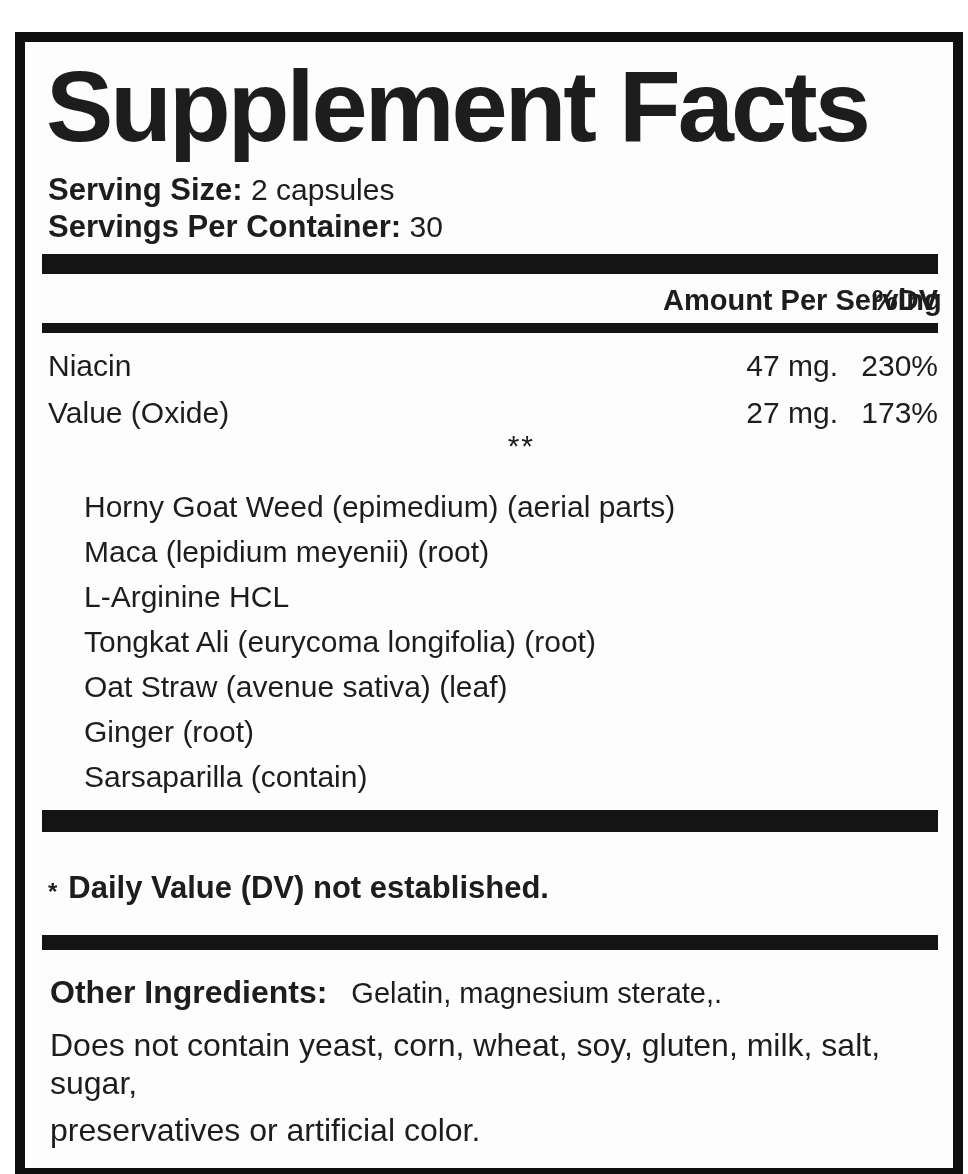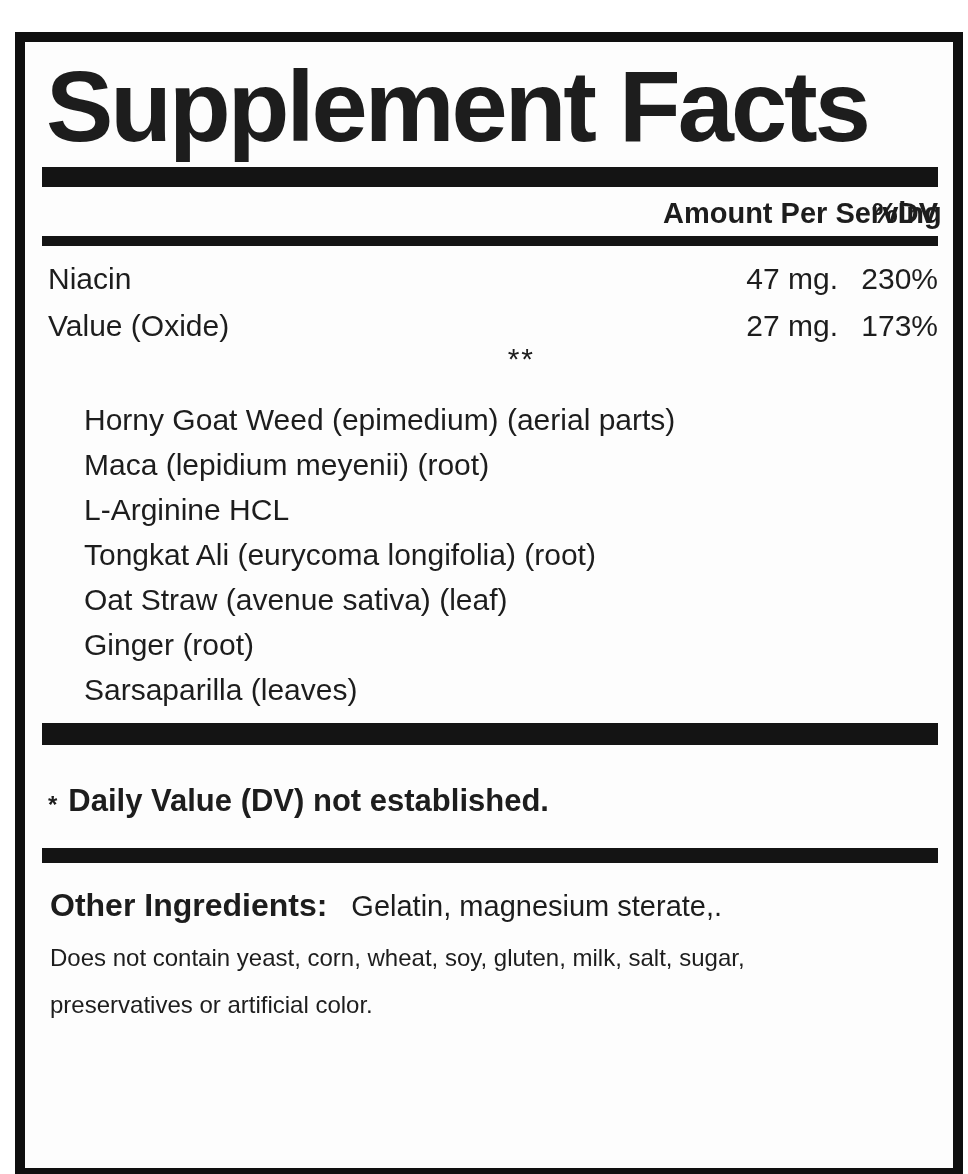--- a/index.html
+++ b/index.html
@@ -88,32 +88,42 @@
   }
   .bar-thin-bottom { height: 15px; margin-top: 26px; }
   .other {
     margin: 20px 0 0 25px;
     font-size: 29px;
     line-height: 44px;
   }
   .other .oi-label { font-size: 32px; font-weight: 700; margin-right: 24px; }
   .disc {
     margin: 11px 0 0 25px;
-    font-size: 24px;
+    font-size: 32px;
     line-height: 38px;
   }
   .disc + .disc { margin-top: 9px; }
 </style>
 </head>
 <body>
 
 <div class="panel">
 
   <h1 class="title">Supplement Facts</h1>
 
+  <div class="serving">
+    <div>
+      <span class="lbl">Serving Size:</span>
+      <span>2 capsules</span>
+    </div>
+    <div>
+      <span class="lbl">Servings Per Container:</span>
+      <span>30</span>
+    </div>
+  </div>
 
   <div class="bar bar-thick-top"></div>
 
   <div class="head-row">
     <div class="cell-name"></div>
     <div class="cell-amt">Amount Per Serving</div>
     <div class="cell-dv">%DV</div>
   </div>
 
   <div class="bar bar-thin-header"></div>
@@ -134,21 +144,21 @@
     </div>
   </div>
 
   <ul class="blend">
     <li>Horny Goat Weed (epimedium) (aerial parts)</li>
     <li>Maca (lepidium meyenii) (root)</li>
     <li>L-Arginine HCL</li>
     <li>Tongkat Ali (eurycoma longifolia) (root)</li>
     <li>Oat Straw (avenue sativa) (leaf)</li>
     <li>Ginger (root)</li>
-    <li>Sarsaparilla (leaves)</li>
+    <li>Sarsaparilla (contain)</li>
   </ul>
 
   <div class="bar bar-thick-mid"></div>
 
   <p class="footnote">
     <span class="ast">*</span><span>Daily Value (DV) not established.</span>
   </p>
 
   <div class="bar bar-thin-bottom"></div>
 

